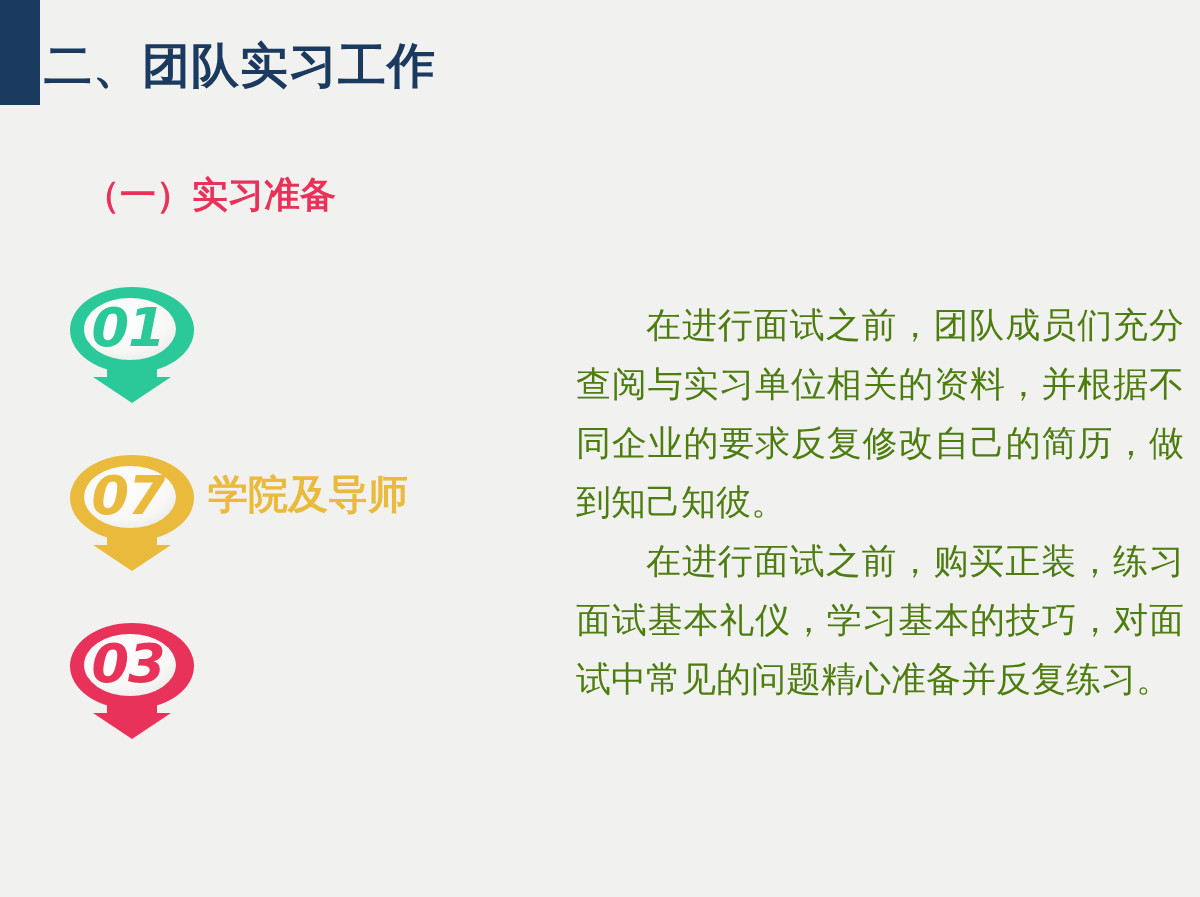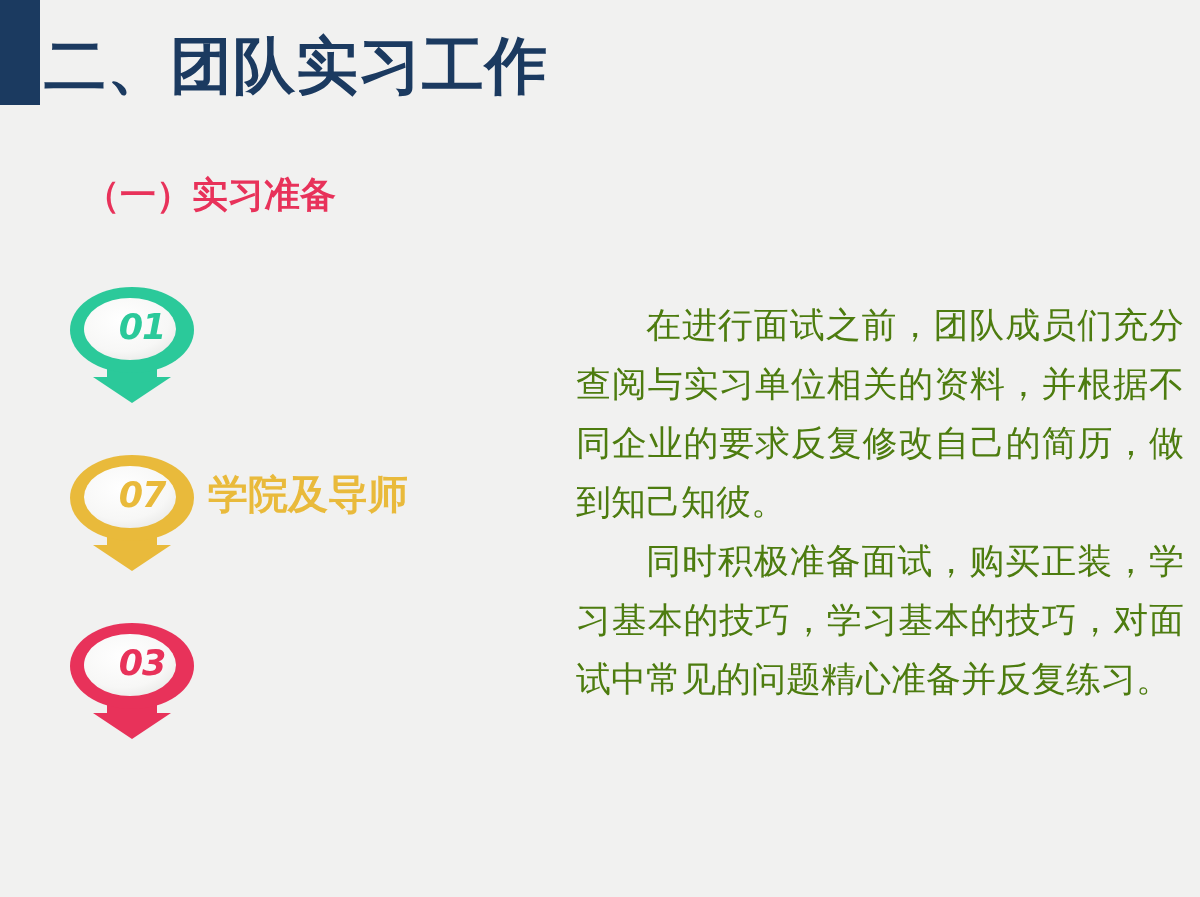--- a/index.html
+++ b/index.html
@@ -26,21 +26,21 @@
     left: 0;
     top: 0;
     width: 40px;
     height: 105px;
     background: #1b3a60;
   }
   .slide-title {
     position: absolute;
     left: 44px;
     top: 27px;
-    font-size: 62px;
+    font-size: 48px;
     line-height: 78px;
     font-weight: bold;
     color: #1b3a60;
     letter-spacing: 1px;
     white-space: nowrap;
   }
 
   
   .section-heading {
     position: absolute;
@@ -73,28 +73,28 @@
     height: 118px;
   }
   .pin-marker svg {
     display: block;
     width: 128px;
     height: 118px;
     overflow: visible;
   }
   .pin-number {
     position: absolute;
-    left: 20px;
+    left: 6px;
     top: 5px;
     width: 128px;
     height: 84px;
     display: flex;
     align-items: center;
     justify-content: center;
-    font-size: 35px;
+    font-size: 54px;
     font-weight: bold;
     font-style: italic;
     letter-spacing: -1px;
     font-family: "DejaVu Sans", "Liberation Sans", sans-serif;
     pointer-events: none;
   }
   .pin-label {
     position: absolute;
     left: 150px;
     top: 18px;
@@ -187,16 +187,16 @@
           <ellipse cx="62" cy="44" rx="46" ry="31" fill="url(#inner3)"></ellipse>
         </svg>
       </div>
       <div class="pin-number" style="color:#e8325a">03</div>
     </div>
 
   </div>
 
   <div class="body-copy">
     <p>在进行面试之前，团队成员们充分查阅与实习单位相关的资料，并根据不同企业的要求反复修改自己的简历，做到知己知彼。</p>
-    <p>同时积极准备面试，购买正装，学习基本的技巧，学习基本的技巧，对面试中常见的问题精心准备并反复练习。</p>
+    <p>在进行面试之前，购买正装，练习面试基本礼仪，学习基本的技巧，对面试中常见的问题精心准备并反复练习。</p>
   </div>
 
 </div>
 
 </body></html>

